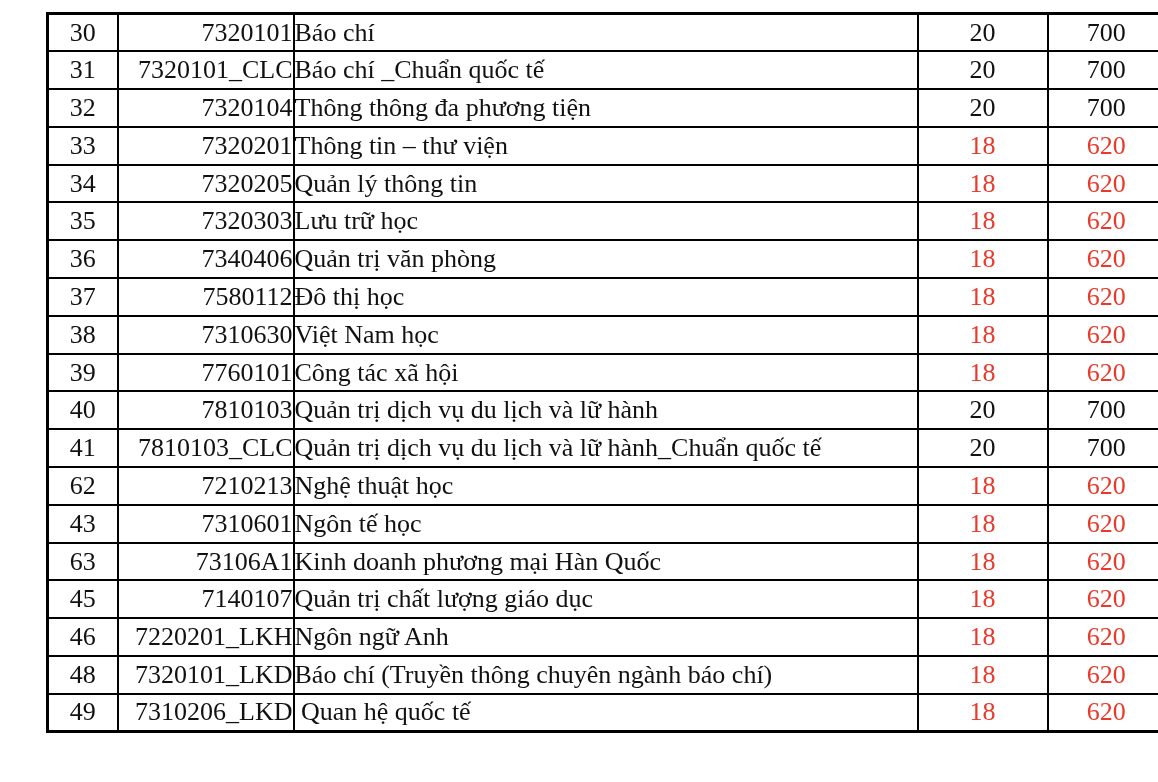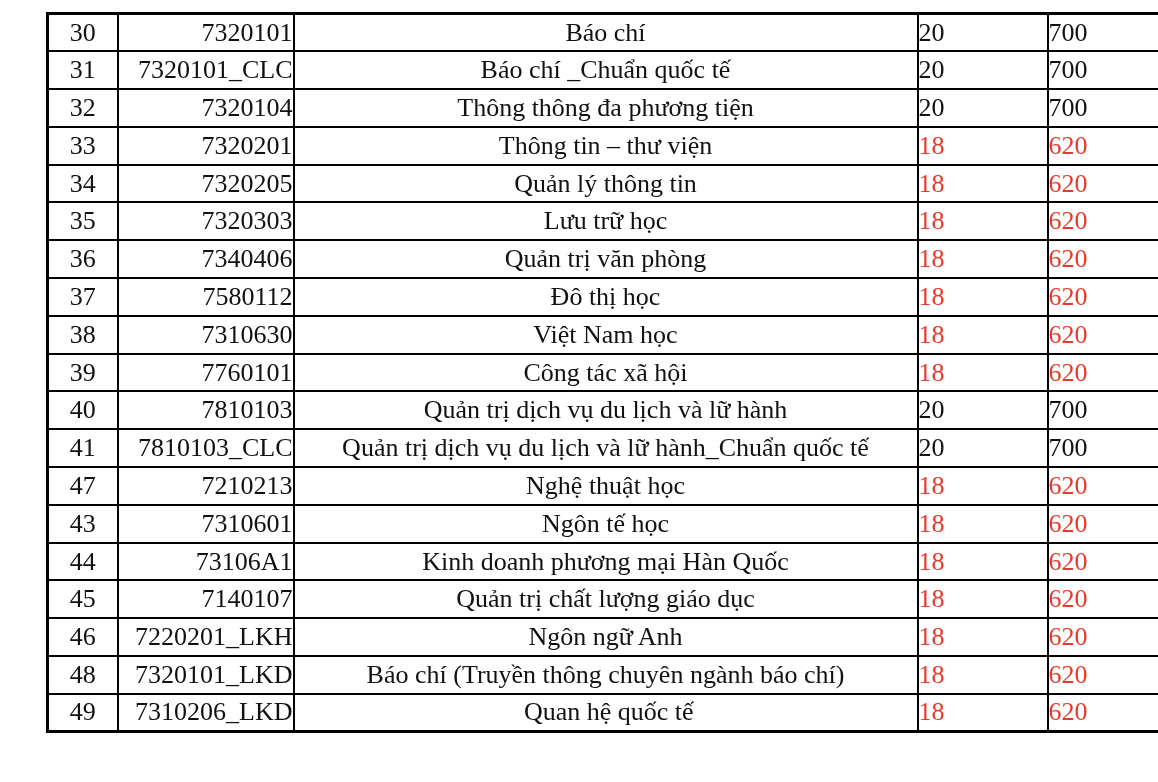--- a/index.html
+++ b/index.html
@@ -37,25 +37,26 @@
   }
   td.c-stt {
     text-align: center;
   }
   td.c-code {
     text-align: right;
     padding-left: 18px;
     white-space: pre;
   }
   td.c-name {
-    text-align: center;
+    text-align: left;
     padding-left: 13px;
     white-space: pre;
   }
   td.c-s1, td.c-s2 {
+    text-align: center;
     padding-top: 7px;
     margin-left: 28px;
   }
   tr.hl td.c-s1, tr.hl td.c-s2 {
     color: var(--hl, #e8392a);
   }
 </style>
 </head>
 <body>
 
@@ -159,37 +160,37 @@
 
   <tr>
     <td class="c-stt">41</td>
     <td class="c-code">7810103_CLC</td>
     <td class="c-name">Quản trị dịch vụ du lịch và lữ hành_Chuẩn quốc tế</td>
     <td class="c-s1">20</td>
     <td class="c-s2">700</td>
   </tr>
 
   <tr class="hl">
-    <td class="c-stt">47</td>
+    <td class="c-stt">62</td>
     <td class="c-code">7210213</td>
     <td class="c-name">Nghệ thuật học</td>
     <td class="c-s1">18</td>
     <td class="c-s2">620</td>
   </tr>
 
   <tr class="hl">
     <td class="c-stt">43</td>
     <td class="c-code">7310601</td>
     <td class="c-name">Ngôn tế học</td>
     <td class="c-s1">18</td>
     <td class="c-s2">620</td>
   </tr>
 
   <tr class="hl">
-    <td class="c-stt">44</td>
+    <td class="c-stt">63</td>
     <td class="c-code">73106A1</td>
     <td class="c-name">Kinh doanh phương mại Hàn Quốc</td>
     <td class="c-s1">18</td>
     <td class="c-s2">620</td>
   </tr>
 
   <tr class="hl">
     <td class="c-stt">45</td>
     <td class="c-code">7140107</td>
     <td class="c-name">Quản trị chất lượng giáo dục</td>

